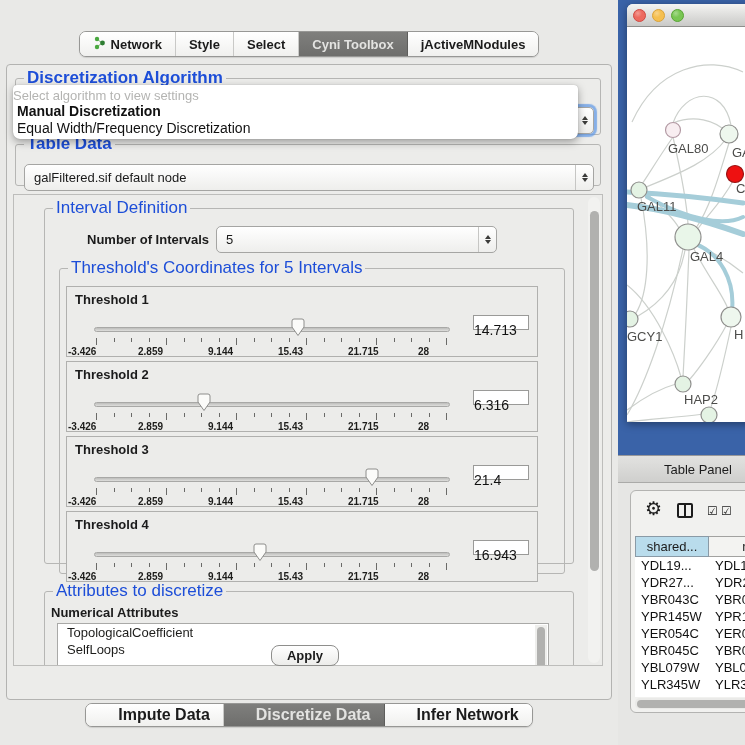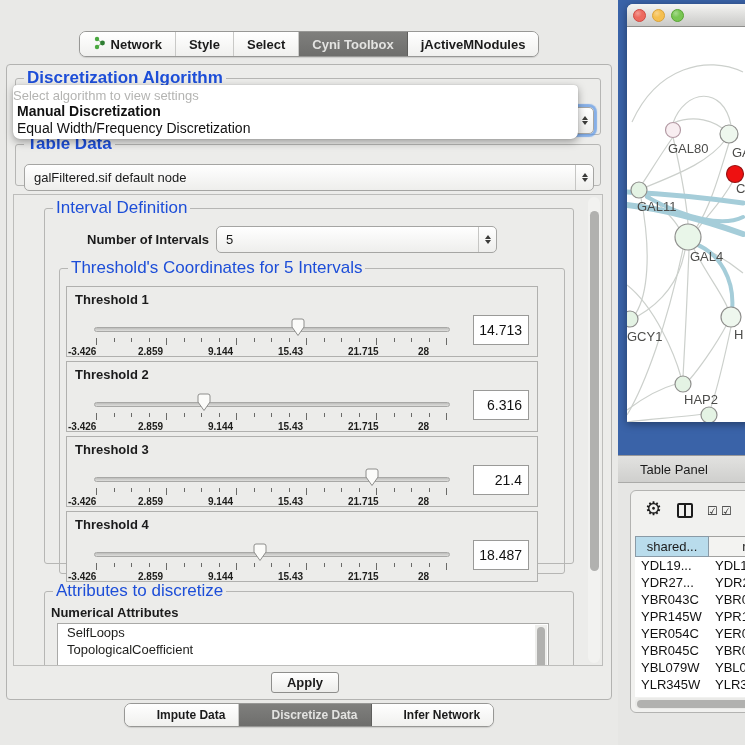--- a/index.html
+++ b/index.html
@@ -62,52 +62,52 @@
 
   .threshold-box { position:absolute; left:6px; width:472px; height:71px; border:1px solid #b0b0ae; background:#ececea; }
   .th-label { position:absolute; left:8px; top:5px; font-size:13px; font-weight:700; color:#1b1b1b; }
   .track { position:absolute; left:27px; top:40px; width:356px; height:5px; border-radius:3px;
     background:linear-gradient(#bdbdbb,#dededc); border:1px solid #a8a8a6; }
   .thumb-svg { position:absolute; top:31px; }
   .tick { position:absolute; top:51px; width:1px; background:#6a6a68; }
   .tick.minor { height:4px; }
   .tick.major { height:7px; }
   .tick-lbl { position:absolute; top:59px; width:56px; font-size:10px; font-weight:700; color:#1d1d1b; }
-  .val-box { position:absolute; left:406px; top:28px; width:56px; height:30px; background:#ffffff;
-    border:1px solid #9a9a98; font-size:14px; color:#111; text-align:right; line-height:28px; padding-right:6px; }
+  .val-box { position:absolute; left:406px; top:28px; width:56px; height:15px; background:#ffffff;
+    border:1px solid #9a9a98; font-size:14px; color:#111; text-align:left; line-height:28px; padding-right:6px; }
 
   .attr-label { position:absolute; left:6px; top:4px; font-size:13px; font-weight:700; color:#1b1b1b; }
   .attr-list { position:absolute; left:12px; top:22px; width:492px; height:62px; background:#ffffff;
     border:1px solid #a9a9a7; overflow:hidden; }
   .attr-item { font-size:13px; color:#1d1d1b; padding-left:9px; line-height:17px; }
   .attr-list .vscroll2 { position:absolute; right:1px; top:1px; width:12px; height:58px; background:#eeeeec; }
   .attr-list .vscroll2 .thumb { position:absolute; left:2px; top:2px; width:8px; height:44px; background:#b1b1af; border-radius:4px; }
 
-  .apply-btn { position:absolute; left:264px; top:607px; width:68px; height:21px;
-    border:1px solid #8e8e8c; border-radius:3px; background:linear-gradient(#ffffff,#ececea);
+  .apply-btn { position:absolute; left:264px; top:580px; width:68px; height:21px;
+    border:1px solid #8e8e8c; border-radius:8px; background:linear-gradient(#ffffff,#ececea);
     font-size:13px; font-weight:700; color:#1b1b1b; font-family:"Liberation Sans",sans-serif; }
 
   .bottom-tabbar { position:absolute; top:703px; left:0; width:618px; display:flex; justify-content:center; }
   .bottom-tabbar .seg-wrap { height:24px; }
-  .bottom-tabbar .seg { font-size:12px;padding-left:32px; }
+  .bottom-tabbar .seg { font-size:16px;padding-left:32px; }
 
   
   .right-side { position:absolute; left:618px; top:0; width:127px; height:745px; overflow:hidden; background:#e6e6e4; }
   .desktop { position:absolute; left:0; top:0; width:127px; height:455px; background:#3a63a8; }
   .net-window { position:absolute; left:9px; top:4px; width:140px; height:418px;
     border-radius:6px 6px 0 0; box-shadow:0 2px 8px rgba(0,0,0,0.4); overflow:hidden; background:#fff; }
   .net-titlebar { position:absolute; left:0; top:0; width:100%; height:23px;
     background:linear-gradient(#f4f4f2,#c9c9c7); border-bottom:1px solid #8e8e8c; display:flex; align-items:center; }
   .light { width:13px; height:13px; border-radius:50%; margin-left:6px; }
   .net-canvas { position:absolute; left:0; top:23px; }
 
   .tp-header { position:absolute; left:0; top:455px; width:127px; height:28px;
     background:linear-gradient(#e2e2e0,#cfcfcd); border-top:1px solid #98989a; border-bottom:1px solid #aaaaa8;
     font-size:13px; color:#1c1c1c; display:flex; align-items:center; }
-  .tp-header span { margin-left:22px; }
+  .tp-header span { margin-left:46px; }
   .tp-body { position:absolute; left:0; top:483px; width:127px; height:262px; background:#e6e6e4; }
   .tp-inner { position:absolute; left:12px; top:7px; width:140px; height:223px; background:#f1f1ef;
     border:1px solid #b3b3b1; border-radius:6px; }
   .gear { position:absolute; left:14px; top:8px; font-size:19px; color:#1c1c1c; line-height:20px; }
   .col-icon { position:absolute; left:46px; top:12px; width:16px; height:15px; border:2px solid #1c1c1c; border-radius:2px; }
   .col-icon::after { content:""; position:absolute; left:5px; top:0; width:2px; height:11px; background:#1c1c1c; }
   .chk { position:absolute; top:13px; font-size:12px; color:#1c1c1c; }
   .tbl-head { position:absolute; left:4px; top:45px; height:21px; display:flex; }
   .th-cell { font-size:13px; color:#1b1b1b; text-align:center; line-height:19px; border:1px solid #8a9aa6; }
   .th-cell.c1 { width:74px; background:#b9dcec; }
@@ -335,33 +335,33 @@
                   <div class="tick major" style="left: 379px;"></div>
                   <div class="tick-lbl" style="left: 1px;">-3.426</div>
                   <div class="tick-lbl" style="left: 71px;">2.859</div>
                   <div class="tick-lbl" style="left: 141px;">9.144</div>
                   <div class="tick-lbl" style="left: 211px;">15.43</div>
                   <div class="tick-lbl" style="left: 281px;">21.715</div>
                   <div class="tick-lbl" style="left: 351px;">28</div>
                   <div class="thumb-svg" style="left: 185.498px;"><svg width="16" height="19" viewBox="0 0 16 19">
                       <path d="M2 3 Q2 1 4 1 L12 1 Q14 1 14 3 L14 9 L8 17.5 L2 9 Z" fill="#fbfbf9" stroke="#8e8e8c" stroke-width="1"></path>
                     </svg></div>
-                  <div class="val-box">18.487</div>
+                  <div class="val-box">16.943</div>
                 </div>
               </div>
           </fieldset>
         </fieldset>
 
         <fieldset class="gbox" style="left:30px; top:386px; width:530px; height:100px;">
           <legend class="blue">Attributes to discretize</legend>
           <div class="attr-label">Numerical Attributes</div>
           <div class="attr-list">
             <div id="attrItems">
+                <div class="attr-item">TopologicalCoefficient</div>
                 <div class="attr-item">SelfLoops</div>
-                <div class="attr-item">TopologicalCoefficient</div>
               </div>
             <div class="vscroll2">
                 <div class="thumb"></div>
               </div>
           </div>
         </fieldset>
 
         <div class="vscroll">
           <div class="thumb" style="top:14px; height:360px;"></div>
         </div>

